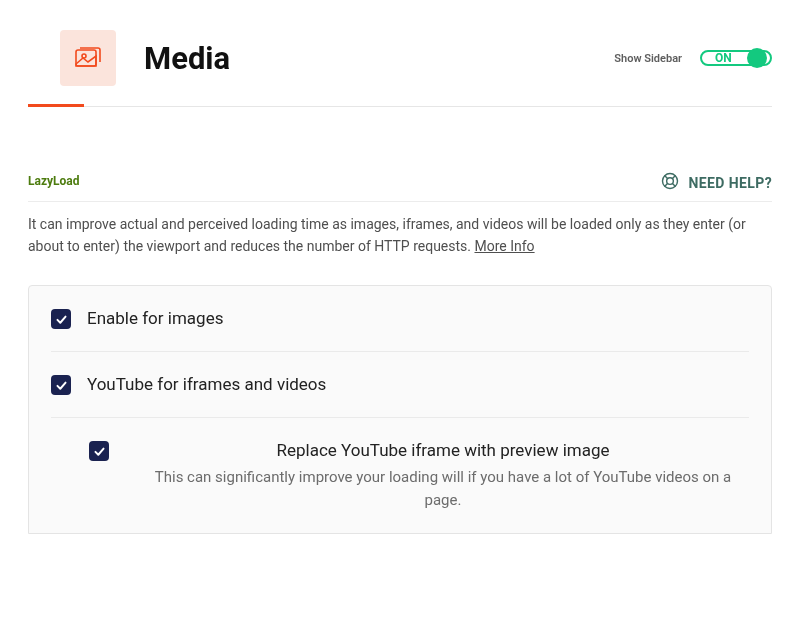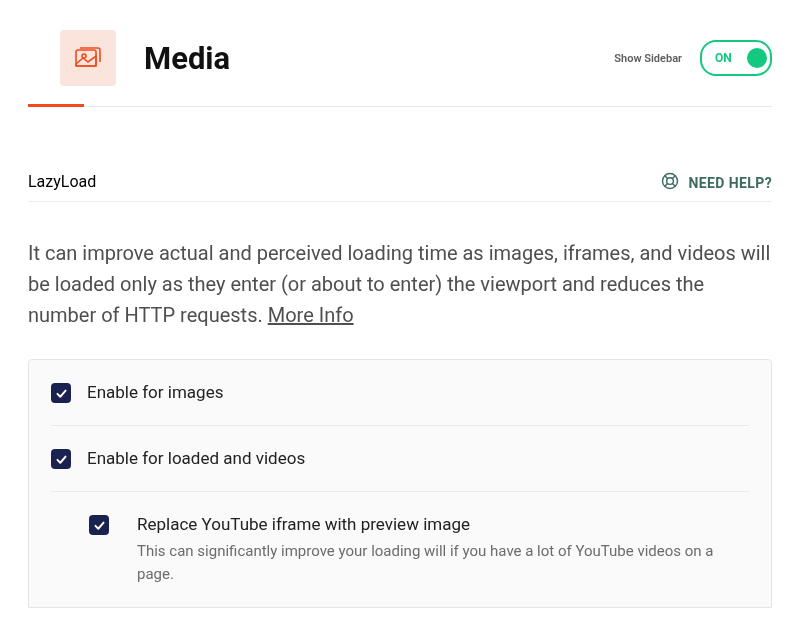--- a/index.html
+++ b/index.html
@@ -47,21 +47,21 @@
       align-items: center;
     }
     .show-sidebar-label {
       font-size: 11px;
       font-weight: 600;
       color: #5d5d5d;
       margin-right: 18px;
     }
     .toggle {
       width: 72px;
-      height: 36px;
+      height: 16px;
       border: 2px solid #13c97f;
       border-radius: 16px;
       display: flex;
       align-items: center;
       padding: 0 3px;
       position: relative;
       cursor: pointer;
       user-select: none;
     }
     .toggle-label {
@@ -92,41 +92,41 @@
     
     .section-row {
       display: flex;
       align-items: center;
       justify-content: space-between;
       margin-top: 64px;
       padding-bottom: 10px;
       border-bottom: 1px solid #ececec;
     }
     .section-title {
-      font-size: 16px;
-      font-weight: 400;
-      color: #000000;
+      font-size: 12px;
+      font-weight: 700;
+      color: #4d7c0f;
     }
     .need-help {
       display: flex;
       align-items: flex-end;
       cursor: pointer;
     }
     .need-help svg { width: 20px; height: 20px; margin-right: 8px; }
     .need-help-text {
       font-size: 14px;
       font-weight: 700;
       color: #3d6b62;
       letter-spacing: 0.4px;
     }
 
     
     .section-desc {
-      margin-top: 36px;
-      font-size: 20px;
+      margin-top: 12px;
+      font-size: 14px;
       line-height: 1.55;
       color: #4f4f4f;
     }
     .more-info {
       color: #4f4f4f;
       text-decoration: underline;
       cursor: pointer;
     }
 
     
@@ -135,20 +135,21 @@
       border: 1px solid #e4e4e4;
       border-radius: 4px 4px 0 0;
       background: #fafafa;
       padding: 0 22px;
     }
     .option-row {
       display: flex;
       align-items: flex-start;
       padding: 22px 0;
       border-bottom: 1px solid #eaeaea;
+      text-align: center;
     }
     .option-row.sub {
       padding-left: 38px;
       border-bottom: none;
       gap: 12px;
     }
     .checkbox {
       width: 20px;
       height: 20px;
       background: #1a2250;
@@ -234,21 +235,21 @@
     </div>
   </div>
 
   <div class="option-row">
     <div class="checkbox">
       <svg viewBox="0 0 16 16">
           <path d="M3 8.5 L6.5 12 L13 4.5" stroke="#fff" stroke-width="2.4" fill="none" stroke-linecap="round" stroke-linejoin="round"></path>
         </svg>
     </div>
     <div class="option-text">
-      <span class="option-label">Enable for loaded and videos</span>
+      <span class="option-label">YouTube for iframes and videos</span>
     </div>
   </div>
 
   <div class="option-row sub">
     <div class="checkbox">
       <svg viewBox="0 0 16 16">
           <path d="M3 8.5 L6.5 12 L13 4.5" stroke="#fff" stroke-width="2.4" fill="none" stroke-linecap="round" stroke-linejoin="round"></path>
         </svg>
     </div>
     <div class="option-text">

